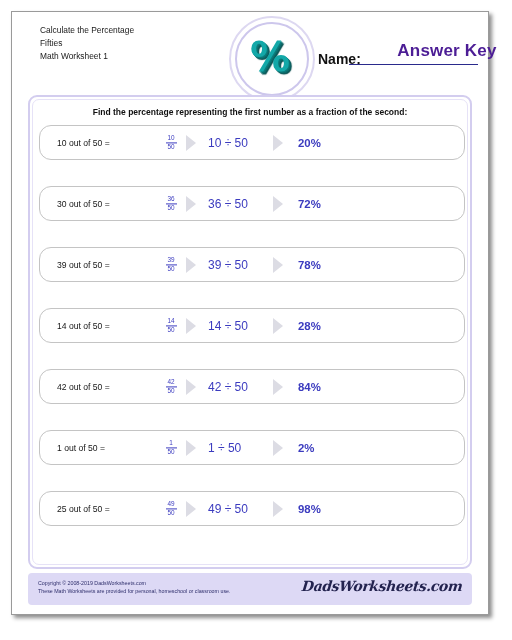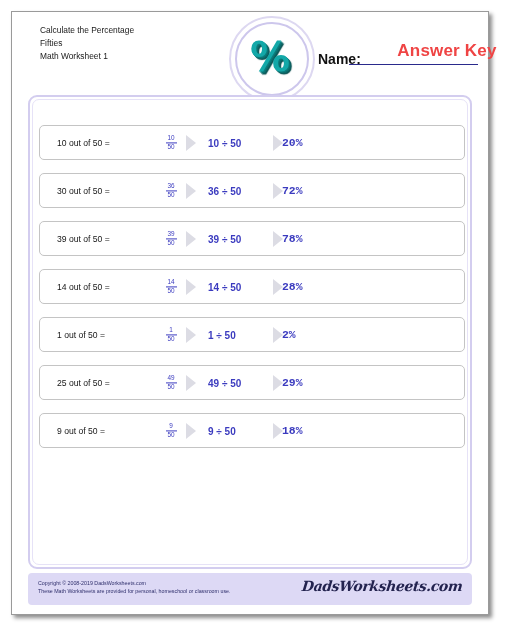--- a/index.html
+++ b/index.html
@@ -106,21 +106,21 @@
     height: 22px;
   }
   .answer-key {
     position: absolute;
     left: 35px;
     top: -1px;
     width: 126px;
     text-align: center;
     font-size: 17px;
     font-weight: bold;
-    color: #ef4444;
+    color: #4c1d95;
     letter-spacing: 0.2px;
   }
 
   
   .panel {
     position: absolute;
     left: 16px;
     top: 83px;
     width: 444px;
     height: 474px;
@@ -153,23 +153,23 @@
   
   .rows {
     position: absolute;
     left: 9px;
     top: 28px;
     width: 426px;
   }
   .row {
     position: relative;
     height: 35px;
-    margin-bottom: 13px;
+    margin-bottom: 26px;
     border: 1px solid #c4c4c4;
-    border-radius: 5px;
+    border-radius: 12px;
     background: #ffffff;
     box-sizing: border-box;
   }
   .prompt {
     position: absolute;
     left: 17px;
     top: 50%;
     transform: translateY(-50%);
     font-size: 8.6px;
     color: #161616;
@@ -206,35 +206,34 @@
     border-left: 10px solid #dcdce4;
   }
   .arrow.a1 { left: 146px; }
   .arrow.a2 { left: 233px; }
 
   .expression {
     position: absolute;
     left: 168px;
     top: 50%;
     transform: translateY(-50%);
-    font-size: 10px;
-    font-weight: bold;
+    font-size: 12px;
+    font-weight: normal;
     color: #3b3bbf;
     white-space: nowrap;
   }
   .answer {
     position: absolute;
-    left: 242px;
+    left: 258px;
     top: 50%;
     transform: translateY(-50%);
     font-size: 11.4px;
     font-weight: bold;
     color: #3b3bbf;
     white-space: nowrap;
-    font-family: Liberation Mono, monospace;
   }
 
   
   .footer {
     position: absolute;
     left: 16px;
     top: 561px;
     width: 444px;
     height: 32px;
     background: #ddd9f5;
@@ -286,20 +285,21 @@
       <div class="name-line">
         <div class="answer-key">Answer Key</div>
       </div>
     </div>
 
   </div>
 
   <div class="panel">
     <div class="panel-inner"></div>
 
+    <div class="instructions">Find the percentage representing the first number as a fraction of the second:</div>
 
     <div class="rows">
 
       <div class="row">
         <span class="prompt">10 out of 50 =</span>
         <span class="fraction">
           <span class="num">10</span>
           <span class="bar"></span>
           <span class="den">50</span>
         </span>
@@ -341,20 +341,32 @@
           <span class="num">14</span>
           <span class="bar"></span>
           <span class="den">50</span>
         </span>
         <span class="arrow a1"></span>
         <span class="expression">14 ÷ 50</span>
         <span class="arrow a2"></span>
         <span class="answer">28%</span>
       </div>
 
+      <div class="row">
+        <span class="prompt">42 out of 50 =</span>
+        <span class="fraction">
+          <span class="num">42</span>
+          <span class="bar"></span>
+          <span class="den">50</span>
+        </span>
+        <span class="arrow a1"></span>
+        <span class="expression">42 ÷ 50</span>
+        <span class="arrow a2"></span>
+        <span class="answer">84%</span>
+      </div>
 
 
       <div class="row">
         <span class="prompt">1 out of 50 =</span>
         <span class="fraction">
           <span class="num">1</span>
           <span class="bar"></span>
           <span class="den">50</span>
         </span>
         <span class="arrow a1"></span>
@@ -367,35 +379,23 @@
       <div class="row">
         <span class="prompt">25 out of 50 =</span>
         <span class="fraction">
           <span class="num">49</span>
           <span class="bar"></span>
           <span class="den">50</span>
         </span>
         <span class="arrow a1"></span>
         <span class="expression">49 ÷ 50</span>
         <span class="arrow a2"></span>
-        <span class="answer">29%</span>
-      </div>
-
-      <div class="row">
-        <span class="prompt">9 out of 50 =</span>
-        <span class="fraction">
-          <span class="num">9</span>
-          <span class="bar"></span>
-          <span class="den">50</span>
-        </span>
-        <span class="arrow a1"></span>
-        <span class="expression">9 ÷ 50</span>
-        <span class="arrow a2"></span>
-        <span class="answer">18%</span>
-      </div>
+        <span class="answer">98%</span>
+      </div>
+
 
     </div>
   </div>
 
   <div class="footer">
     <div class="copyright">
       <div>Copyright © 2008-2019 DadsWorksheets.com</div>
       <div>These Math Worksheets are provided for personal, homeschool or classroom use.</div>
     </div>
     <div class="brand">DadsWorksheets.com</div>

